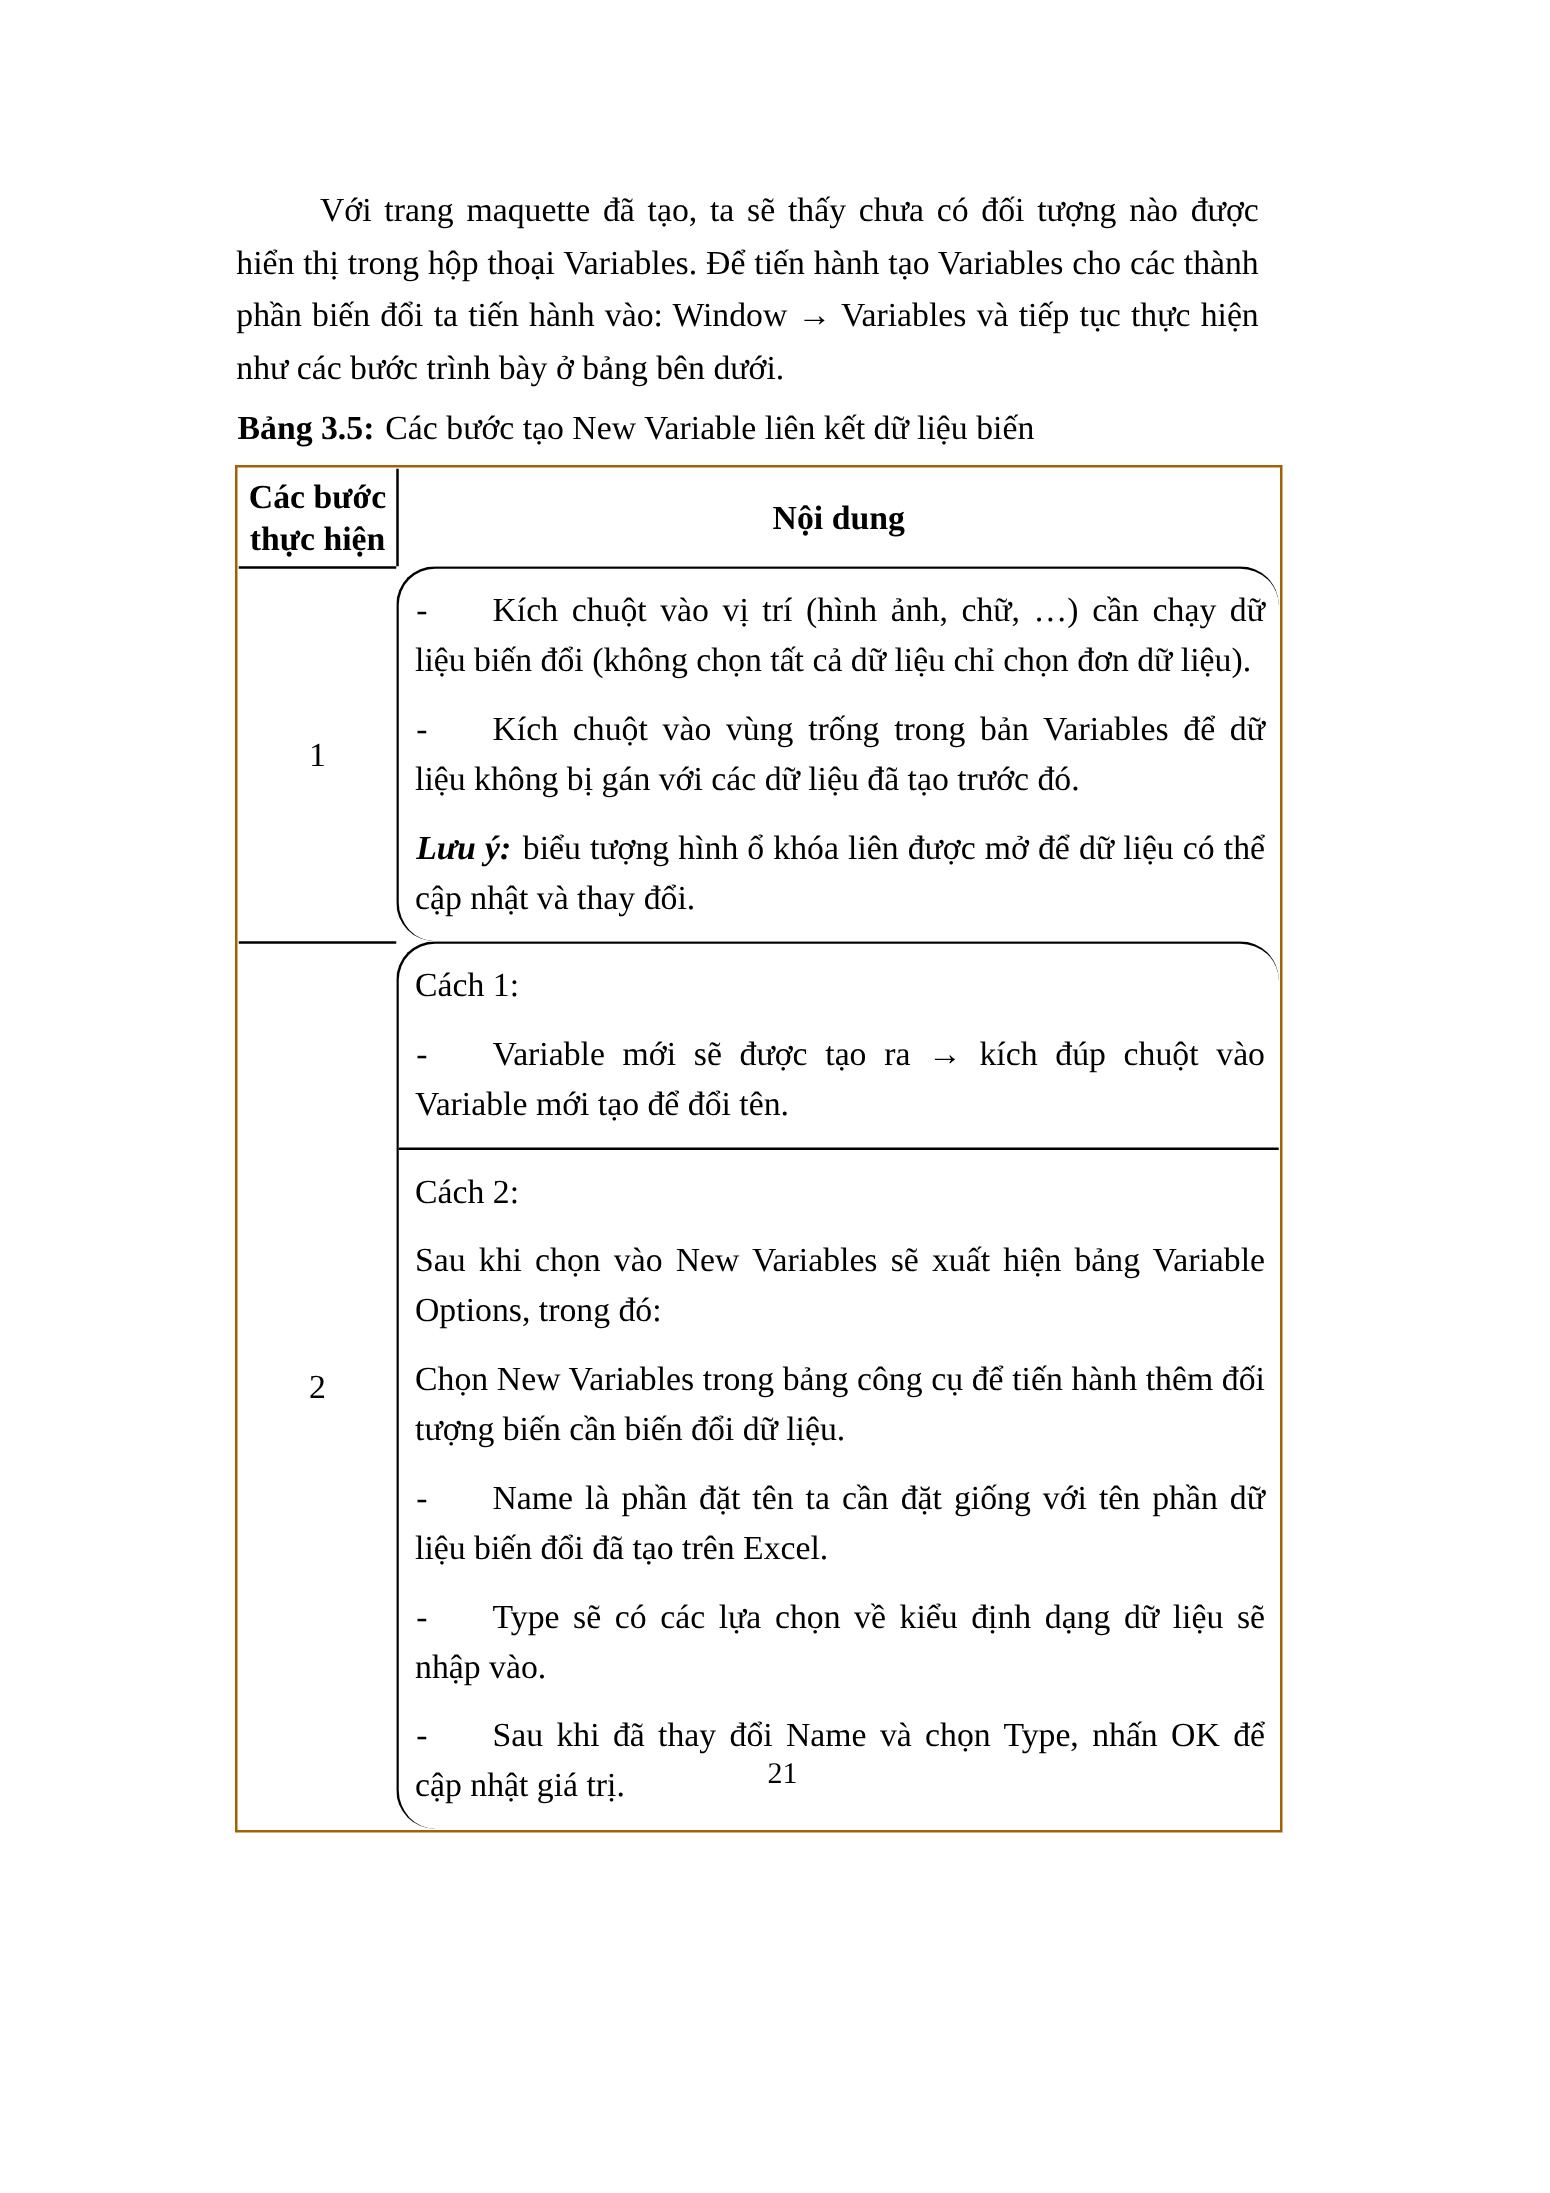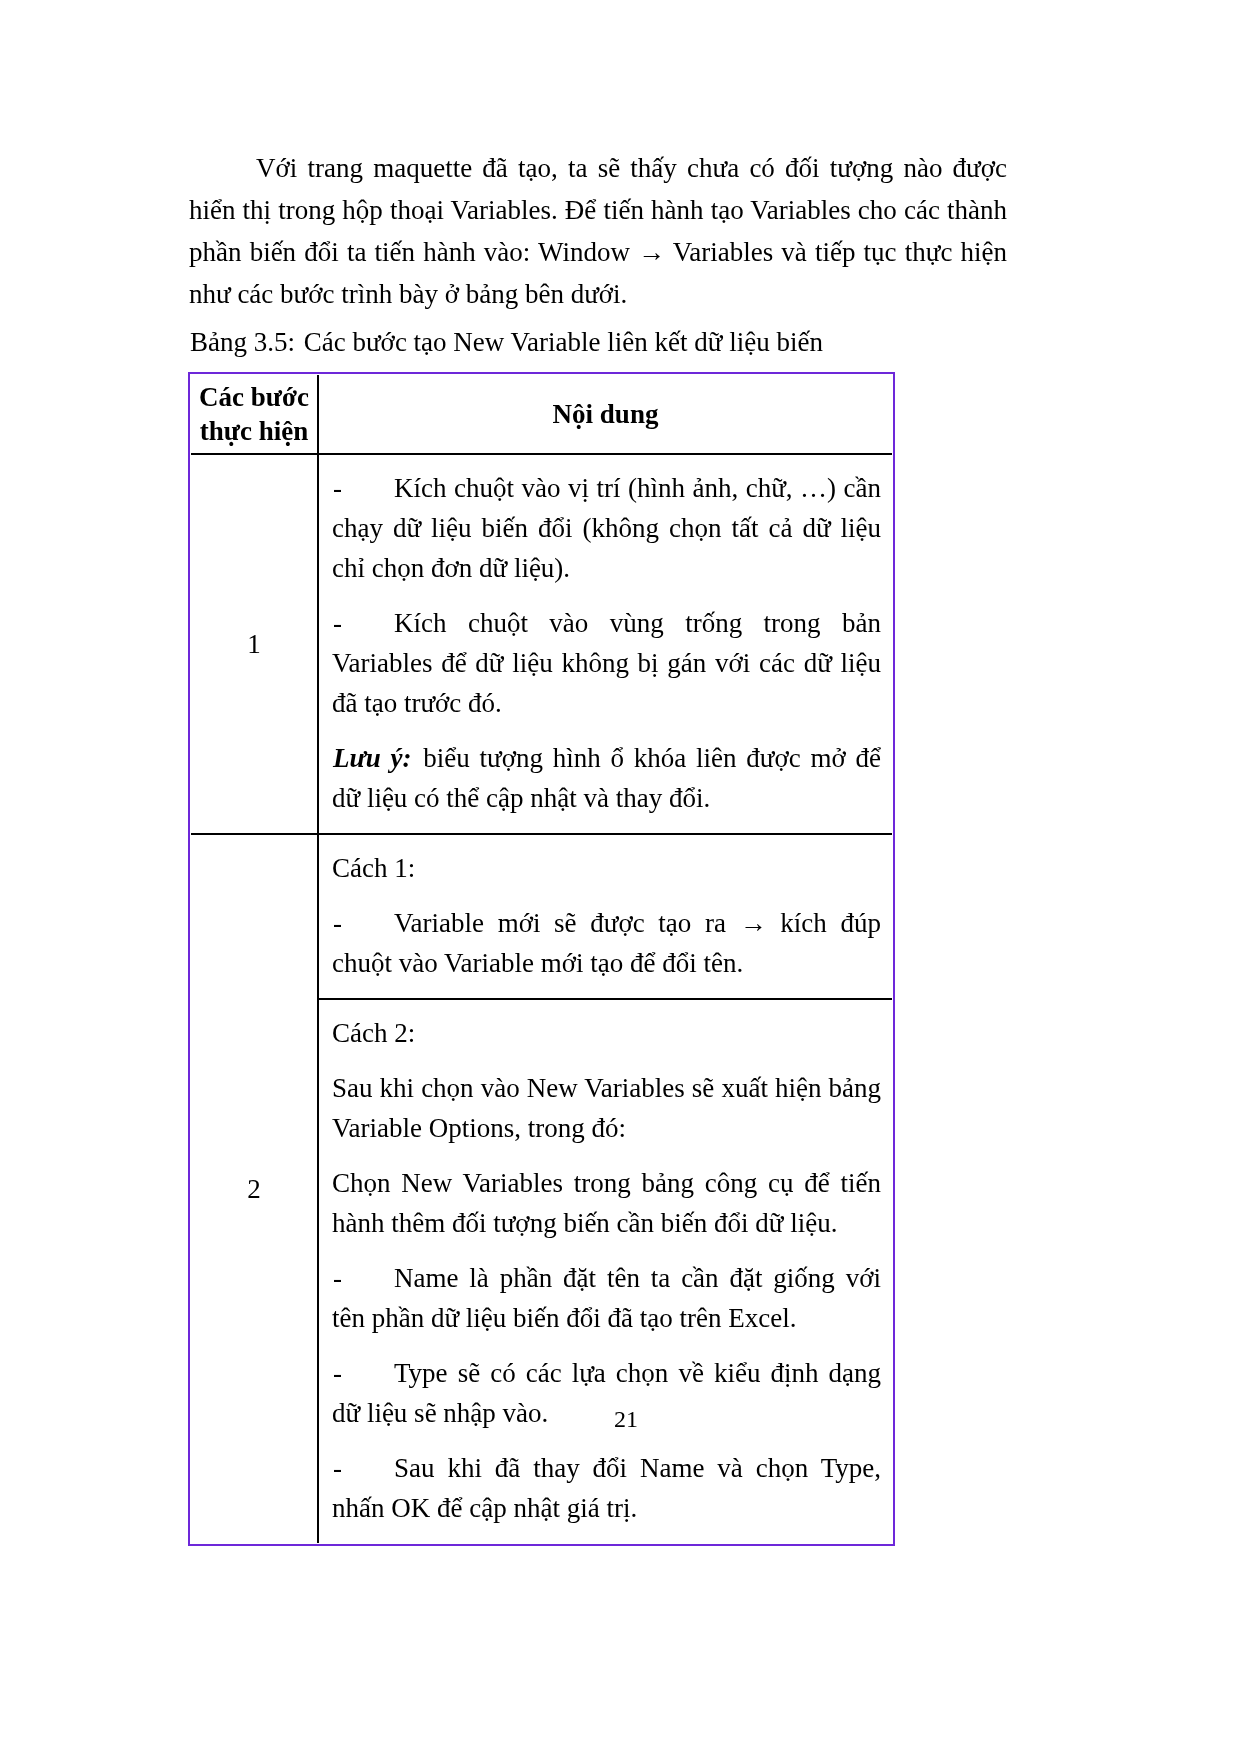--- a/index.html
+++ b/index.html
@@ -22,25 +22,25 @@
   .intro {
     text-align: justify;
     text-indent: 67px;
     line-height: 42px;
     margin-bottom: 4px;
   }
   .caption {
     line-height: 42px;
     margin-bottom: 8px;
   }
-  .caption .cap-label { font-weight: normal; }
+  .caption .cap-label { font-weight: bold; }
 
   .steps-table {
-    width: 707px;
-    border: 2px solid #6d28d9;
+    width: 838px;
+    border: 2px solid #a16207;
     display: grid;
     grid-template-columns: 126px 1fr;
   }
   .cell { font-size: 27px; }
   .head-cell {
     font-weight: bold;
     display: flex;
     align-items: center;
     justify-content: center;
     text-align: center;
@@ -51,20 +51,21 @@
   .row-top { border-top: 2px solid #000; }
   .step-cell {
     display: flex;
     align-items: center;
     justify-content: center;
     text-align: center;
   }
   .content-cell {
     text-align: justify;
     padding: 12px 10px 1px 12px;
+    border-radius: 31px;
   }
   .content-cell.split { padding: 0; }
   .sub { padding: 12px 10px 1px 12px; text-align: justify; }
   .sub-lower { border-top: 2px solid #000; }
   .para {
     line-height: 40px;
     margin-bottom: 13px;
   }
   .tab { display: inline-block; width: 50px; }
   .lead-bi { font-weight: bold; font-style: italic; }

